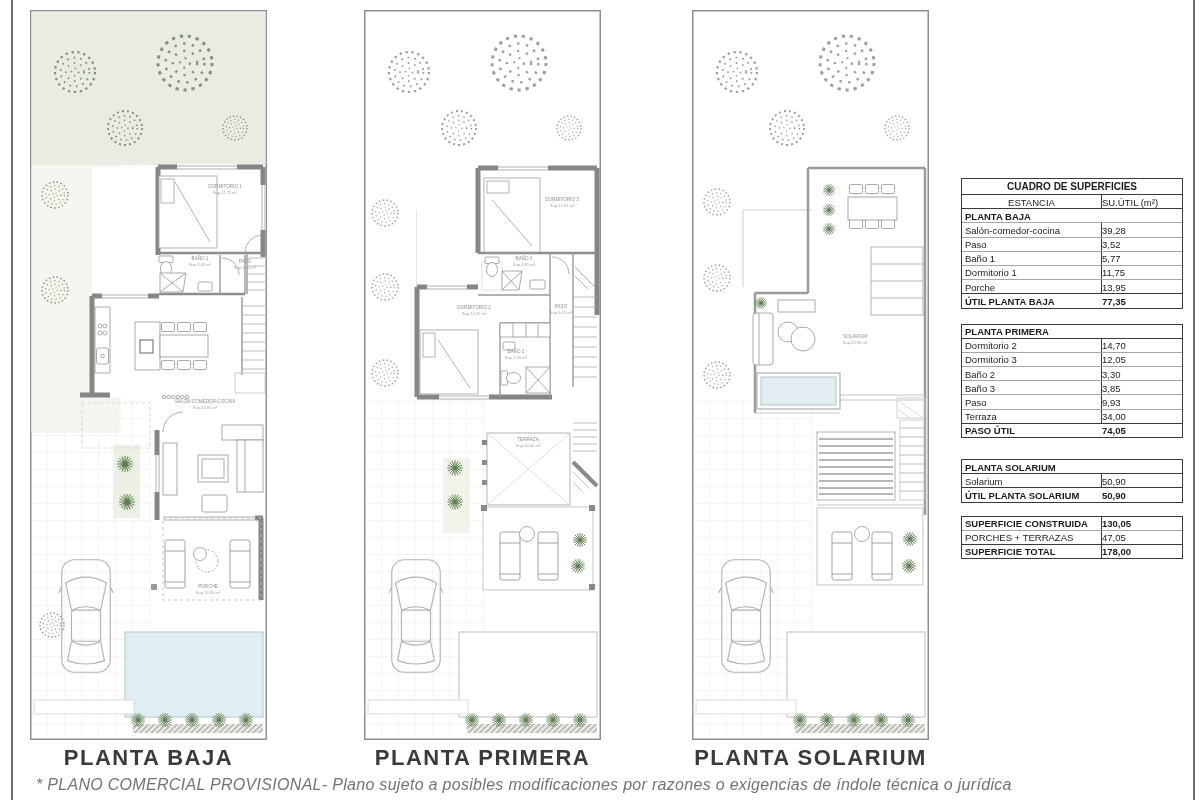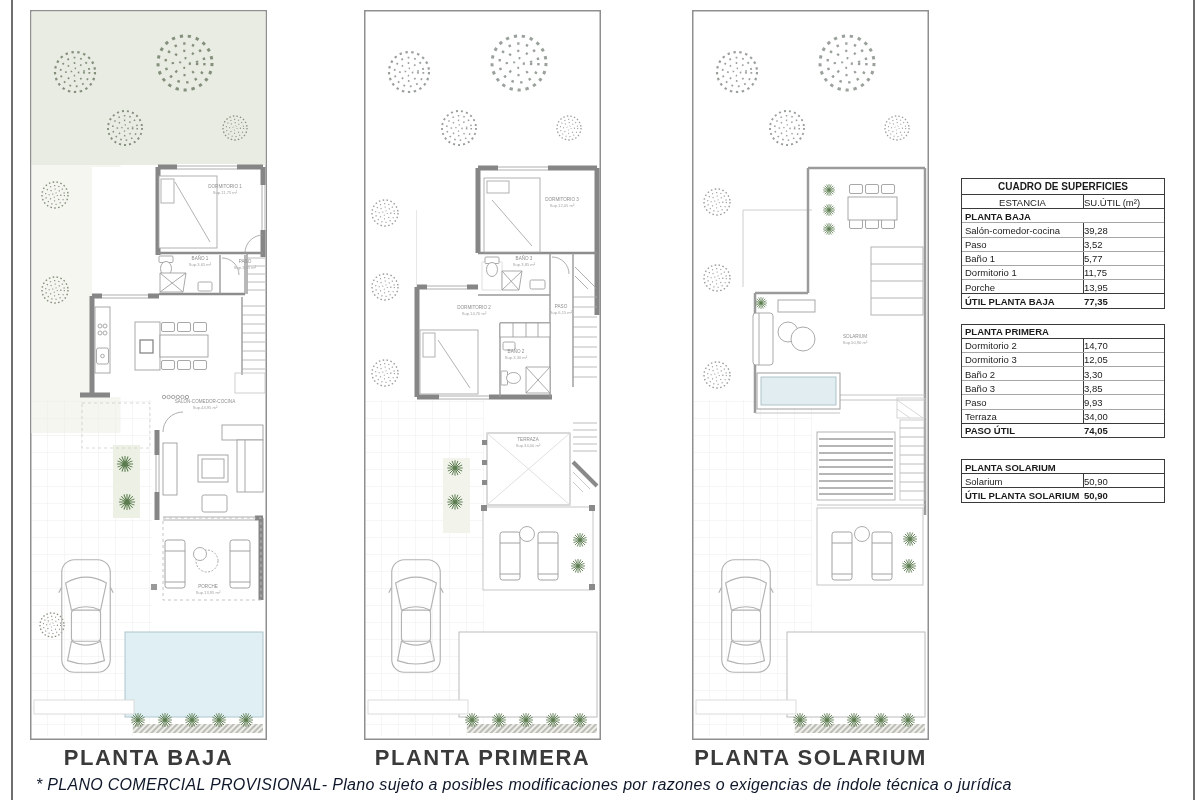--- a/index.html
+++ b/index.html
@@ -3,26 +3,26 @@
 <meta charset="utf-8">
 <style>
   html,body{margin:0;padding:0;background:#fff;width:1200px;height:800px;overflow:hidden;
     font-family:"Liberation Sans",sans-serif;position:relative}
   .frame-line{position:absolute;top:0;width:1.5px;height:800px;background:#6f6f6f}
   .plan{position:absolute;top:10px;width:237px;height:730px}
   .plan svg{display:block}
   .plan-title{position:absolute;top:745px;width:237px;text-align:center;
     font-weight:bold;font-size:22px;letter-spacing:1.5px;color:#3a3a3a;white-space:nowrap}
   .footer-note{position:absolute;left:36px;top:776px;font-style:italic;font-size:16px;
-    letter-spacing:0.3px;color:#0f172a;white-space:nowrap}
+    letter-spacing:0.3px;color:#737373;white-space:nowrap}
   
   .rlab{text-anchor:middle;font-size:4.6px;fill:#8f8f8f;font-family:"Liberation Sans",sans-serif}
   .rlab2{text-anchor:middle;font-size:4.1px;fill:#a5a5a5;font-family:"Liberation Sans",sans-serif}
   
-  .surface-table{position:absolute;left:961px;top:178px;width:204px;font-size:9.5px;color:#1b1b1b}
+  .surface-table{position:absolute;left:961px;top:178px;width:222px;font-size:9.5px;color:#1b1b1b}
   .tblock{border:1.5px solid #3a3a3a;background:#fff}
   .mb1{margin-bottom:15px}.mb2{margin-bottom:21px}.mb3{margin-bottom:13px}
   .trow{display:flex;align-items:stretch;border-top:1px solid #a6a6a6;min-height:13.2px}
   .trow:first-child{border-top:0}
   .trow.dark-t{border-top:1.3px solid #3a3a3a}
   .trow.title-row{min-height:15px;font-size:10px}
   .lbl{flex:1;padding:1.5px 0 0 3px}
   .val{width:80px;border-left:1px solid #3a3a3a;padding-top:1.5px}
   .val.nb{border-left:0}
   .center{text-align:center;padding-left:0}
@@ -556,15 +556,29 @@
     <div class="trow dark-t">
       <div class="lbl">Solarium</div>
       <div class="val">50,90</div>
     </div>
     <div class="trow dark-t bold">
       <div class="lbl">ÚTIL PLANTA SOLARIUM</div>
       <div class="val nb">50,90</div>
     </div>
   </div>
 
+  <div class="tblock">
+    <div class="trow bold">
+      <div class="lbl">SUPERFICIE CONSTRUIDA</div>
+      <div class="val">130,05</div>
+    </div>
+    <div class="trow">
+      <div class="lbl">PORCHES + TERRAZAS</div>
+      <div class="val">47,05</div>
+    </div>
+    <div class="trow dark-t bold">
+      <div class="lbl">SUPERFICIE TOTAL</div>
+      <div class="val">178,00</div>
+    </div>
+  </div>
 </div>
 
 <div class="footer-note">* PLANO COMERCIAL PROVISIONAL-  Plano sujeto a posibles modificaciones por razones o exigencias de índole técnica o jurídica</div>
 
 </body></html>

